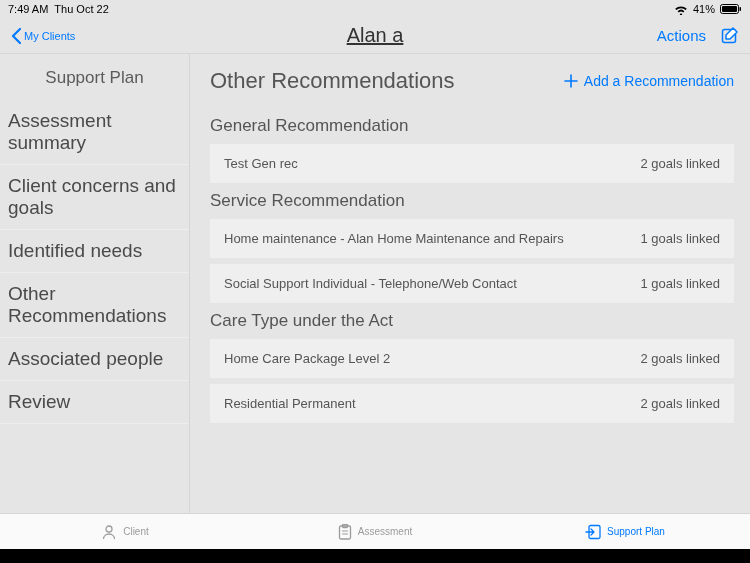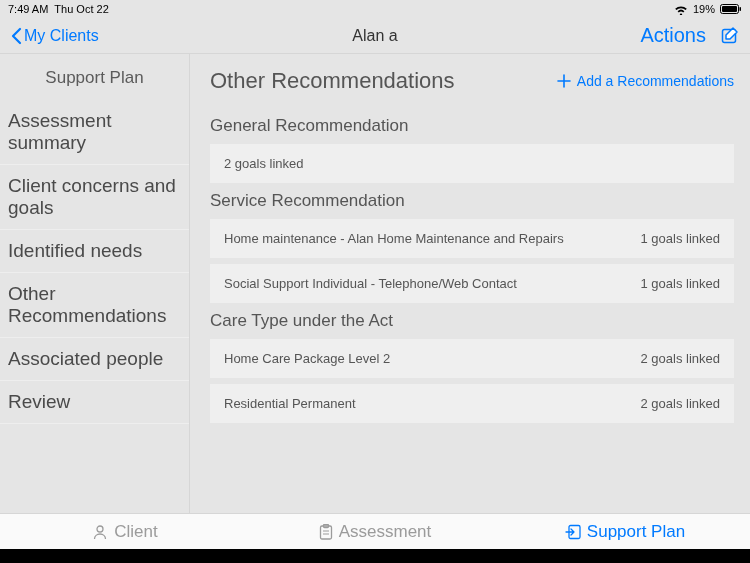--- a/index.html
+++ b/index.html
@@ -6,25 +6,25 @@
     html, body { width: 750px; height: 563px; background: #000; }
     .device { width: 750px; height: 549px; background: #e5e5e5; position: relative; display: flex; flex-direction: column; }
 
     
     .status-bar { height: 18px; display: flex; align-items: center; padding: 0 8px; font-size: 11px; font-weight: 500; color: #000; }
     .status-left { display: flex; align-items: center; gap: 6px; }
     .status-right { margin-left: auto; display: flex; align-items: center; gap: 5px; }
 
     
     .nav-bar { height: 36px; display: flex; align-items: center; padding: 0 10px; border-bottom: 1px solid #d6d6d6; position: relative; }
-    .nav-back { display: flex; align-items: center; color: #007aff; font-size: 16px; cursor: pointer; }
+    .nav-back { display: flex; align-items: center; color: #007aff; font-size: 11px; cursor: pointer; }
     .nav-back svg { margin-right: 2px; }
-    .nav-title { position: absolute; left: 50%; transform: translateX(-50%); font-size: 16px; color: #333; font-weight: 400; }
+    .nav-title { position: absolute; left: 50%; transform: translateX(-50%); font-size: 20px; color: #333; font-weight: 400; text-decoration: underline; }
     .nav-right { margin-left: auto; display: flex; align-items: center; gap: 14px; }
-    .nav-action { color: #007aff; font-size: 20px; cursor: pointer; }
+    .nav-action { color: #007aff; font-size: 15px; cursor: pointer; }
     .nav-compose { display: flex; align-items: center; cursor: pointer; }
 
     
     .main { flex: 1; display: flex; min-height: 0; }
     .sidebar { width: 190px; border-right: 1px solid #d6d6d6; display: flex; flex-direction: column; }
     .sidebar-title { font-size: 17px; font-weight: 300; color: #5b5b5b; padding: 14px 0 12px 0; text-align: center; }
     .sidebar-item { font-size: 19px; color: #4a4a4a; padding: 10px 10px 10px 8px; border-bottom: 1px solid #eee; cursor: pointer; }
     .sidebar-item:first-of-type { border-top: 1px solid #eee; }
 
     .content { flex: 1; display: flex; flex-direction: column; padding: 0 16px 0 20px; overflow: hidden; }
@@ -35,21 +35,21 @@
     .sections { flex: 1; overflow-y: auto; }
     .section { margin-top: 8px; }
     .section:first-child { margin-top: 12px; }
     .section-title { font-size: 17px; font-weight: 300; color: #555; margin-bottom: 8px; }
     .row { background: #efefef; display: flex; align-items: center; padding: 12px 14px; font-size: 13px; color: #555; margin-bottom: 6px; cursor: pointer; }
     .row-main { flex: 1; padding-right: 10px; }
     .row-meta { white-space: nowrap; }
 
     
     .tab-bar { height: 36px; background: #fafafa; border-top: 1px solid #d6d6d6; display: flex; }
-    .tab { flex: 1; display: flex; align-items: center; justify-content: center; gap: 6px; font-size: 17px; color: #9b9b9b; cursor: pointer; }
+    .tab { flex: 1; display: flex; align-items: center; justify-content: center; gap: 6px; font-size: 10px; color: #9b9b9b; cursor: pointer; }
     .tab.active { color: #007aff; }
     .tab svg { flex-shrink: 0; }
 
     
     .wifi-icon, .batt-icon { display: inline-flex; }
   </style>
 </head>
 <body>
 
 <div class="device">
@@ -58,21 +58,21 @@
     <div class="status-left">
       <span>7:49 AM</span>
       <span>Thu Oct 22</span>
     </div>
     <div class="status-right">
       <span class="wifi-icon">
         <svg width="14" height="11" viewBox="0 0 14 11">
             <path d="M7 9.5a1.2 1.2 0 100 2.4 1.2 1.2 0 000-2.4zM3.6 7.2a5 5 0 016.8 0l-1.2 1.2a3.3 3.3 0 00-4.4 0L3.6 7.2zM1.2 4.8a8.4 8.4 0 0111.6 0l-1.2 1.2a6.7 6.7 0 00-9.2 0L1.2 4.8z" fill="#000"></path>
           </svg>
       </span>
-      <span>19%</span>
+      <span>41%</span>
       <span class="batt-icon">
         <svg width="22" height="10" viewBox="0 0 22 10">
             <rect x="0.5" y="0.5" width="18" height="9" rx="2" fill="none" stroke="#000"></rect>
             <rect x="2" y="2" width="15" height="6" rx="1" fill="#000"></rect>
             <rect x="19.5" y="3" width="1.5" height="4" rx="0.7" fill="#000"></rect>
           </svg>
       </span>
     </div>
   </div>
 
@@ -107,29 +107,30 @@
       <div class="sidebar-item">Review</div>
     </div>
 
     <div class="content">
       <div class="content-header">
         <div class="content-title">Other Recommendations</div>
         <div class="add-link">
           <svg width="14" height="14" viewBox="0 0 14 14">
               <path d="M7 1v12M1 7h12" stroke="#007aff" stroke-width="1.6" stroke-linecap="round"></path>
             </svg>
-          <span>Add a Recommendations</span>
+          <span>Add a Recommendation</span>
         </div>
       </div>
 
       <div class="sections">
 
         <div class="section">
           <div class="section-title">General Recommendation</div>
           <div class="row">
+            <span class="row-main">Test Gen rec</span>
             <span class="row-meta">2 goals linked</span>
           </div>
         </div>
 
         <div class="section">
           <div class="section-title">Service Recommendation</div>
           <div class="row">
             <span class="row-main">Home maintenance - Alan Home Maintenance and Repairs</span>
             <span class="row-meta">1 goals linked</span>
           </div>

